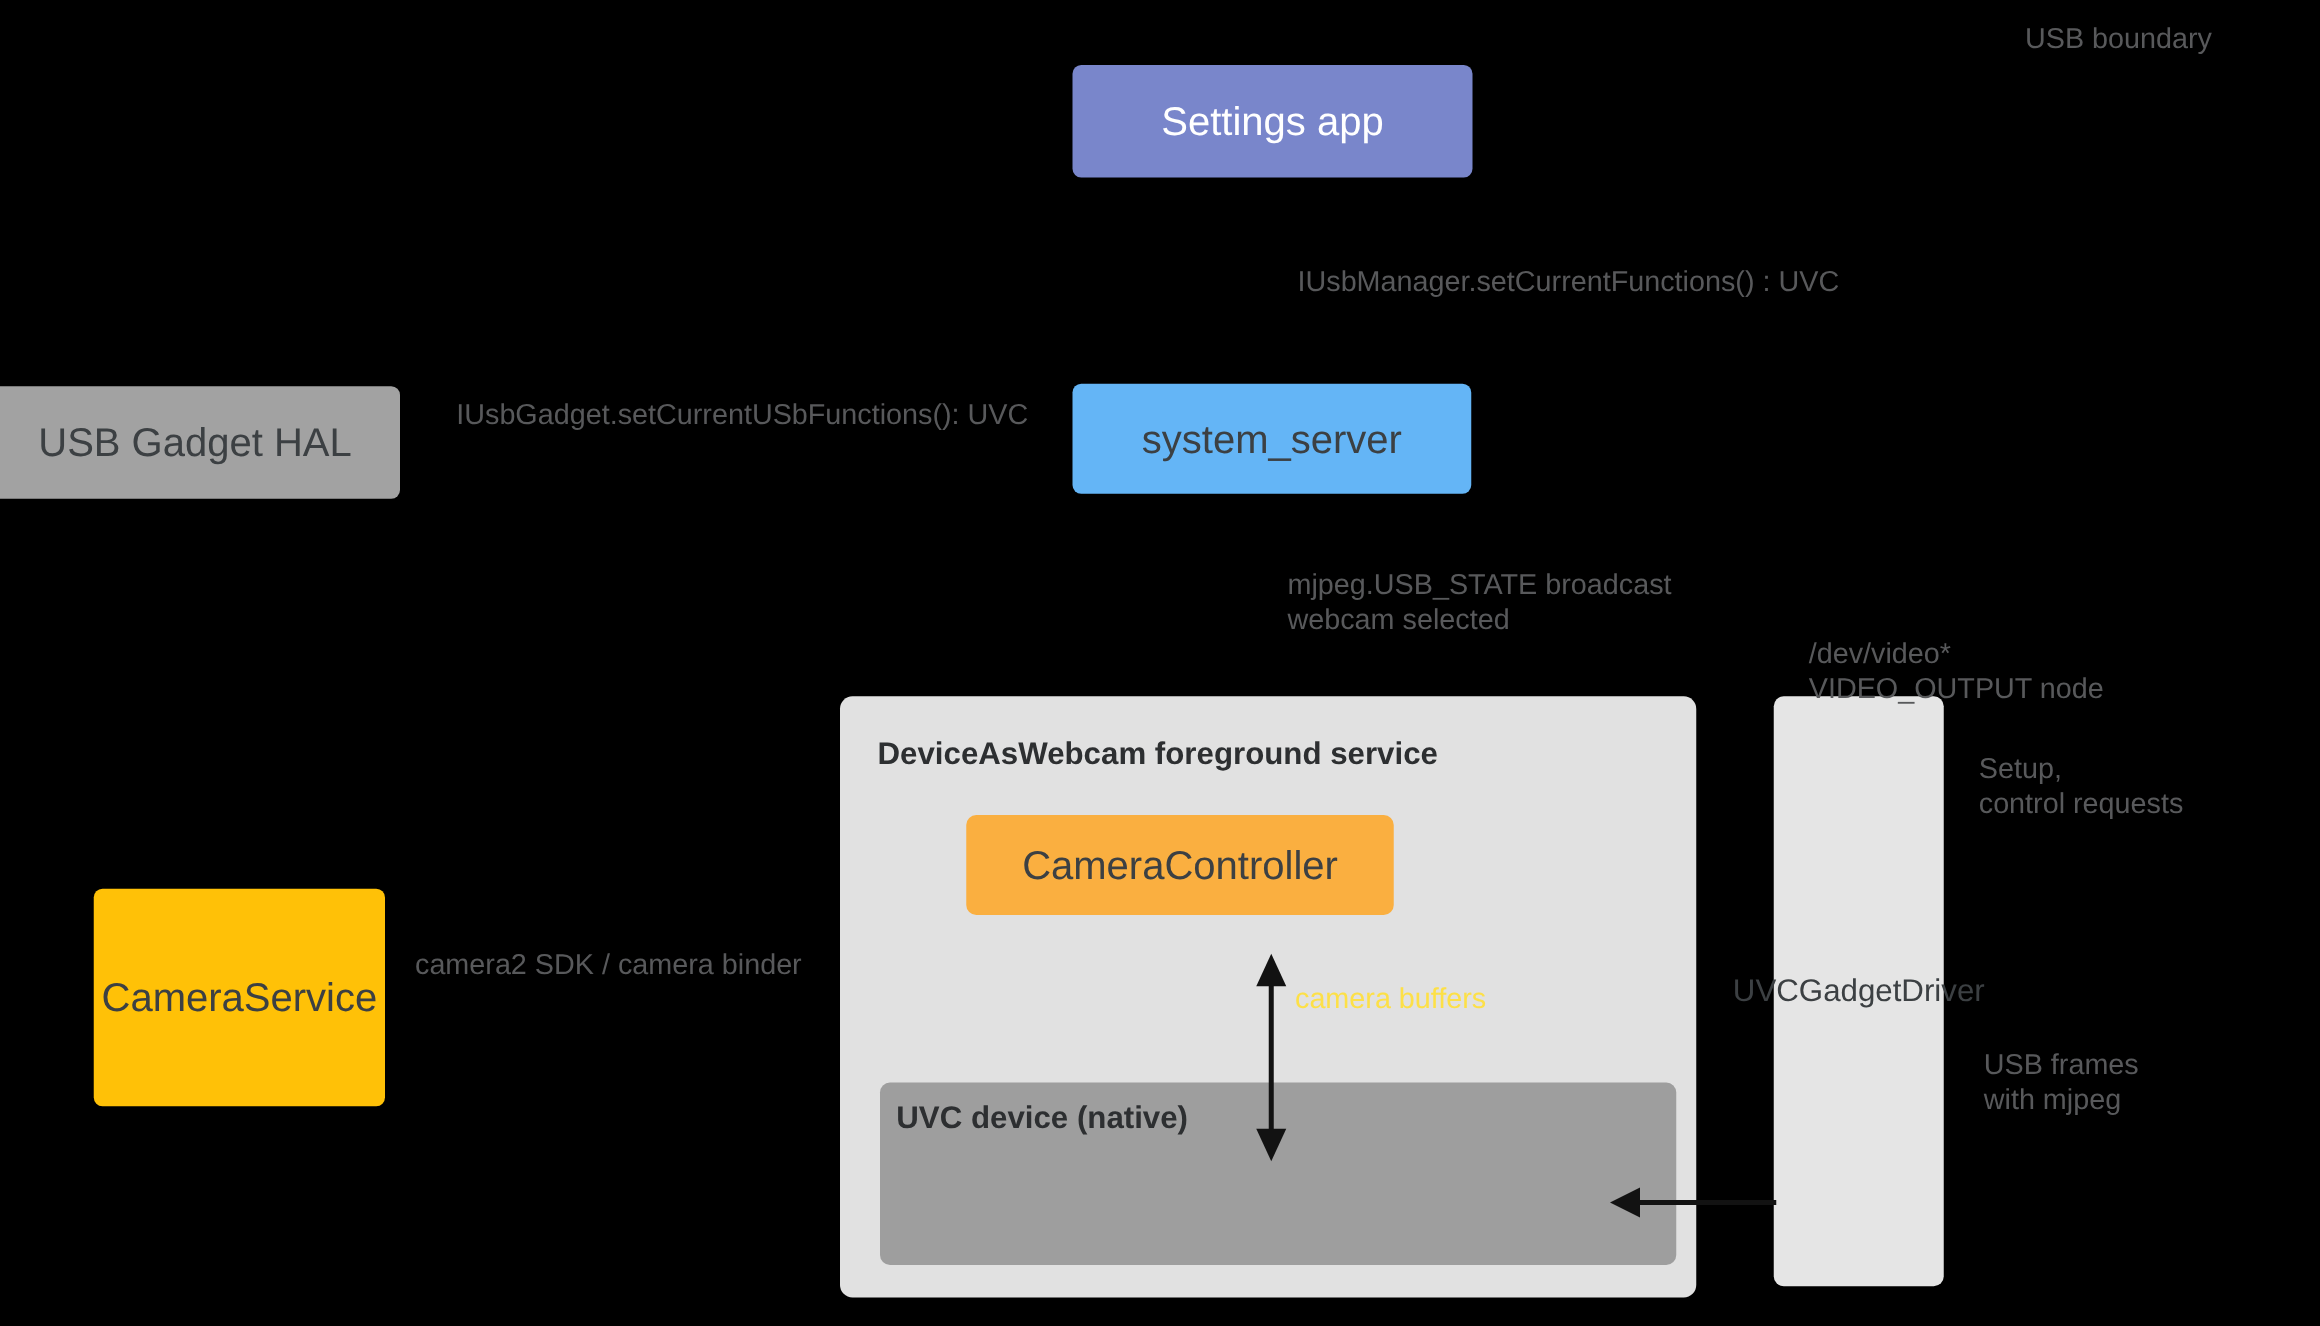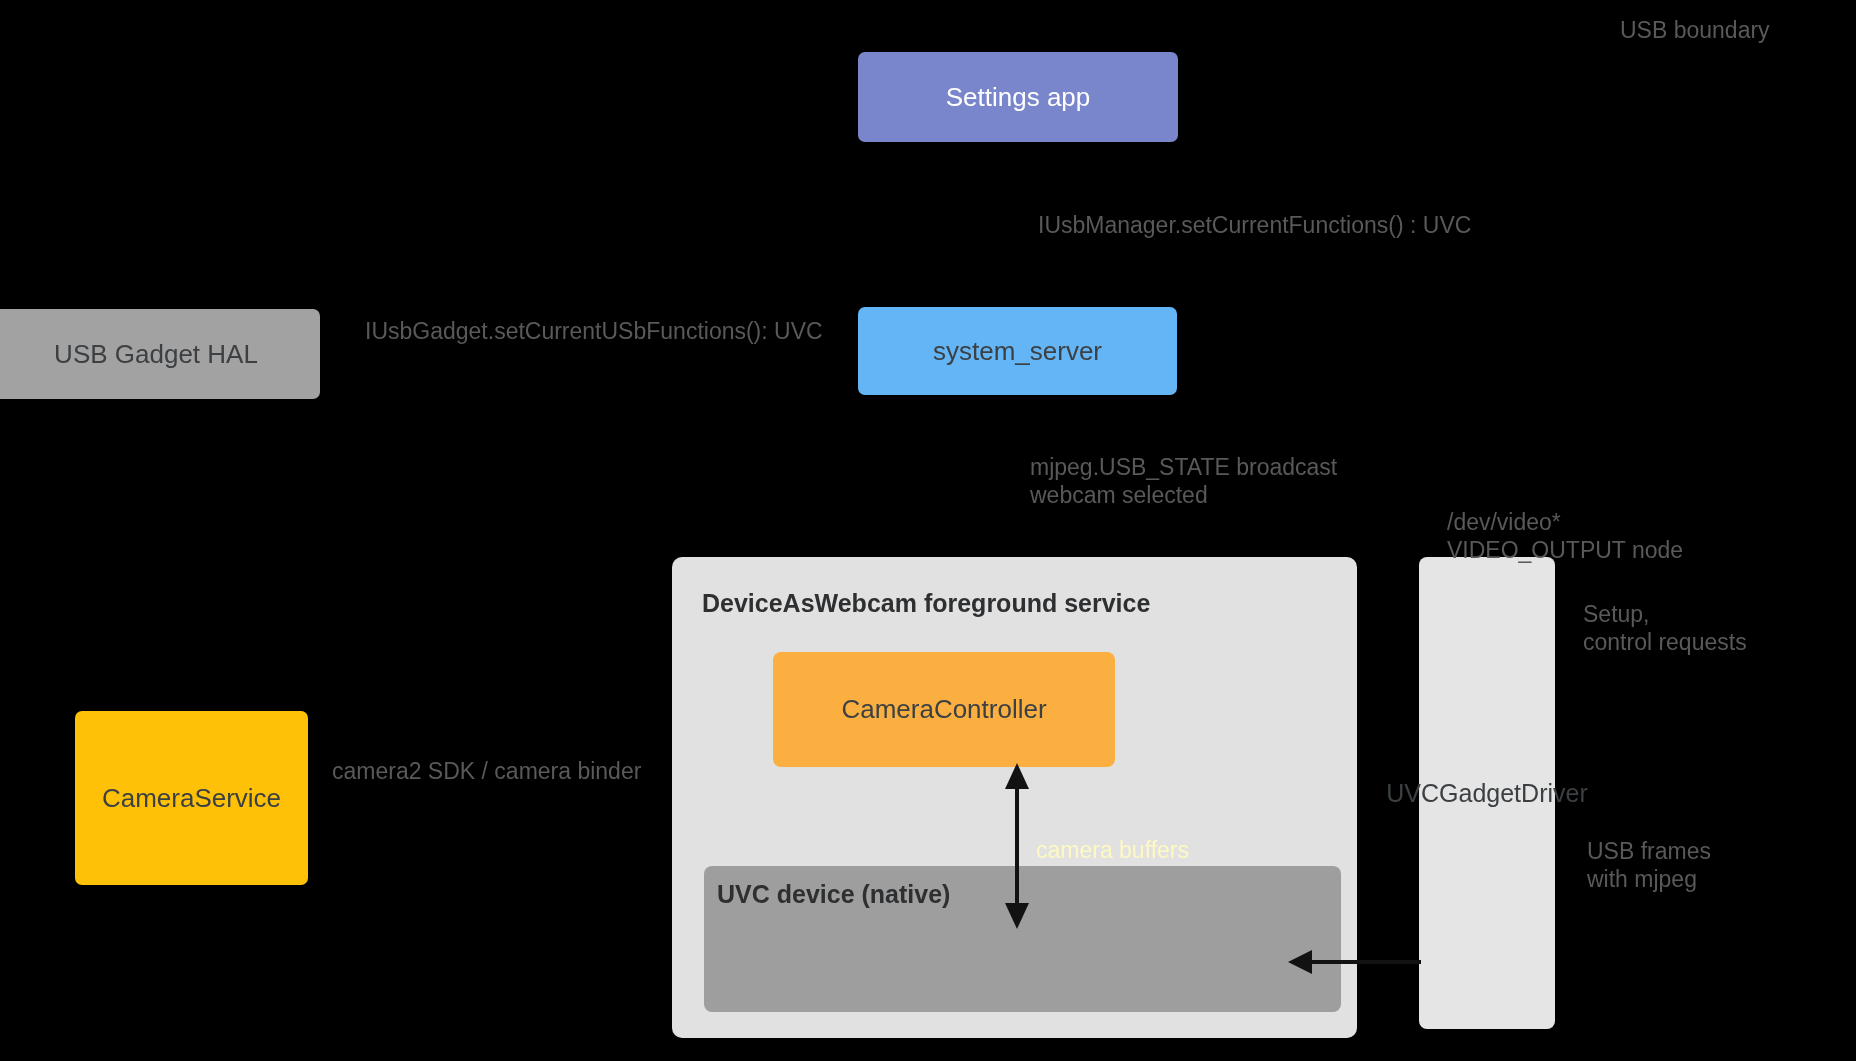--- a/index.html
+++ b/index.html
@@ -1,41 +1,41 @@
 <!DOCTYPE html>
 <html><head>
 <meta charset="utf-8">
 <style>
   html,body{margin:0;padding:0;background:#000;}
   #canvas{
     position:relative;width:1856px;height:1061px;background:#000000;
     font-family:"Liberation Sans", sans-serif;overflow:hidden;
   }
   .node{position:absolute;display:flex;align-items:center;justify-content:center;
-        font-size:26px;color:#3C4043;text-align:center;}
+        font-size:32px;color:#3C4043;text-align:center;}
   .n-settings{left:858px;top:52px;width:320px;height:90px;background:#7986CB;border-radius:7px;color:#FFFFFF;}
   .n-sysserver{left:858px;top:307px;width:319px;height:88px;background:#64B5F6;border-radius:7px;align-items:center;}
   .n-hal{left:-8px;top:309px;width:328px;height:90px;background:#A2A2A2;border-radius:7px;}
   .n-camsvc{left:75px;top:711px;width:233px;height:174px;background:#FFC107;border-radius:7px;}
   .n-container{left:672px;top:557px;width:685px;height:481px;background:#E1E1E1;border-radius:10px;}
-  .n-controller{left:773px;top:652px;width:342px;height:115px;background:#FAAF40;border-radius:8px;}
+  .n-controller{left:773px;top:652px;width:342px;height:80px;background:#FAAF40;border-radius:8px;}
   .n-native{left:704px;top:866px;width:637px;height:146px;background:#9E9E9E;border-radius:8px;}
   .n-encoder{left:875px;top:931px;width:407px;height:65px;background:#A8D36F;border-radius:8px;}
   .n-uvcdriver{left:1419px;top:557px;width:136px;height:472px;background:#E5E5E5;border-radius:8px;
                flex-direction:row;line-height:29px;font-size:25px;}
   .boxtitle{position:absolute;font-weight:bold;font-size:25px;color:#2D2F31;white-space:nowrap;}
   .t-container{left:702px;top:589px;}
   .t-native{left:717px;top:880px;}
   .ann{position:absolute;font-size:23px;color:#58595B;line-height:28px;white-space:nowrap;}
   .a-usbboundary{left:1620px;top:16px;}
   .a-iusbmanager{left:1038px;top:211px;}
   .a-iusbgadget{left:365px;top:317px;}
   .a-actionusb{left:1030px;top:453px;}
   .a-devvideo{left:1447px;top:508px;}
-  .a-camerabuffers{left:1036px;top:836px;color:#fef9c3;}
+  .a-camerabuffers{left:1036px;top:784px;color:#fde047;}
   .a-camera2sdk{left:332px;top:757px;}
   .a-setup{left:1583px;top:600px;}
   .a-usbframes{left:1587px;top:837px;}
   .line{position:absolute;background:#000000;}
   .l-spine1{left:1015px;top:135px;width:4px;height:168px;}
   .l-spine2{left:1015px;top:393px;width:4px;height:160px;}
   .l-hal{left:326px;top:352px;width:530px;height:3px;}
   .l-camsvc{left:312px;top:797px;width:356px;height:3px;}
   .shaft-v{position:absolute;left:1015px;top:786px;width:4px;height:121px;background:#121212;}
   .head-up{position:absolute;left:1005px;top:763px;width:0;height:0;

